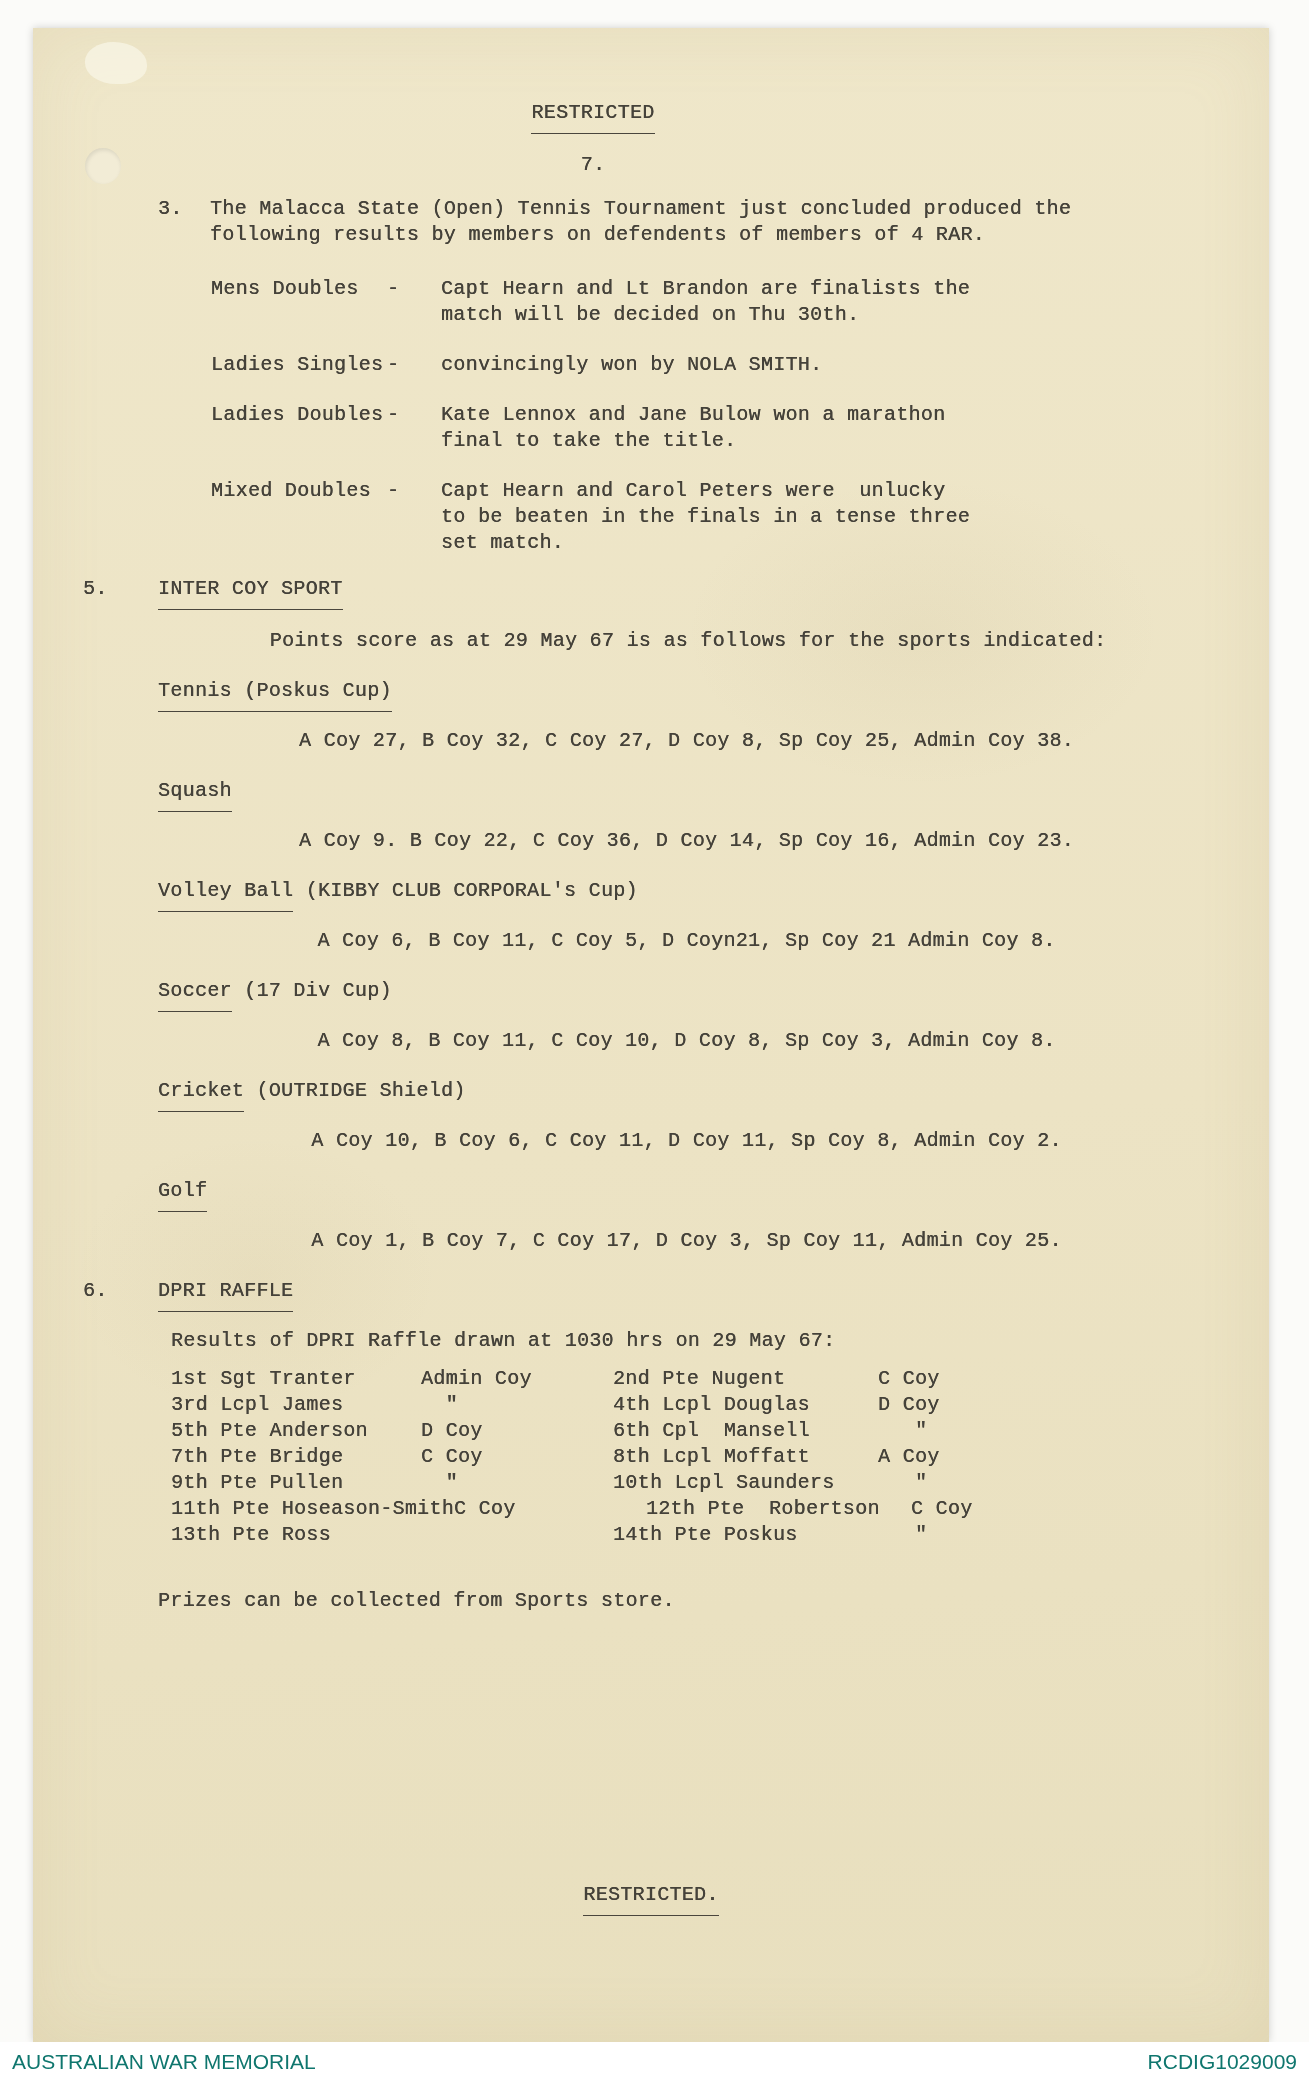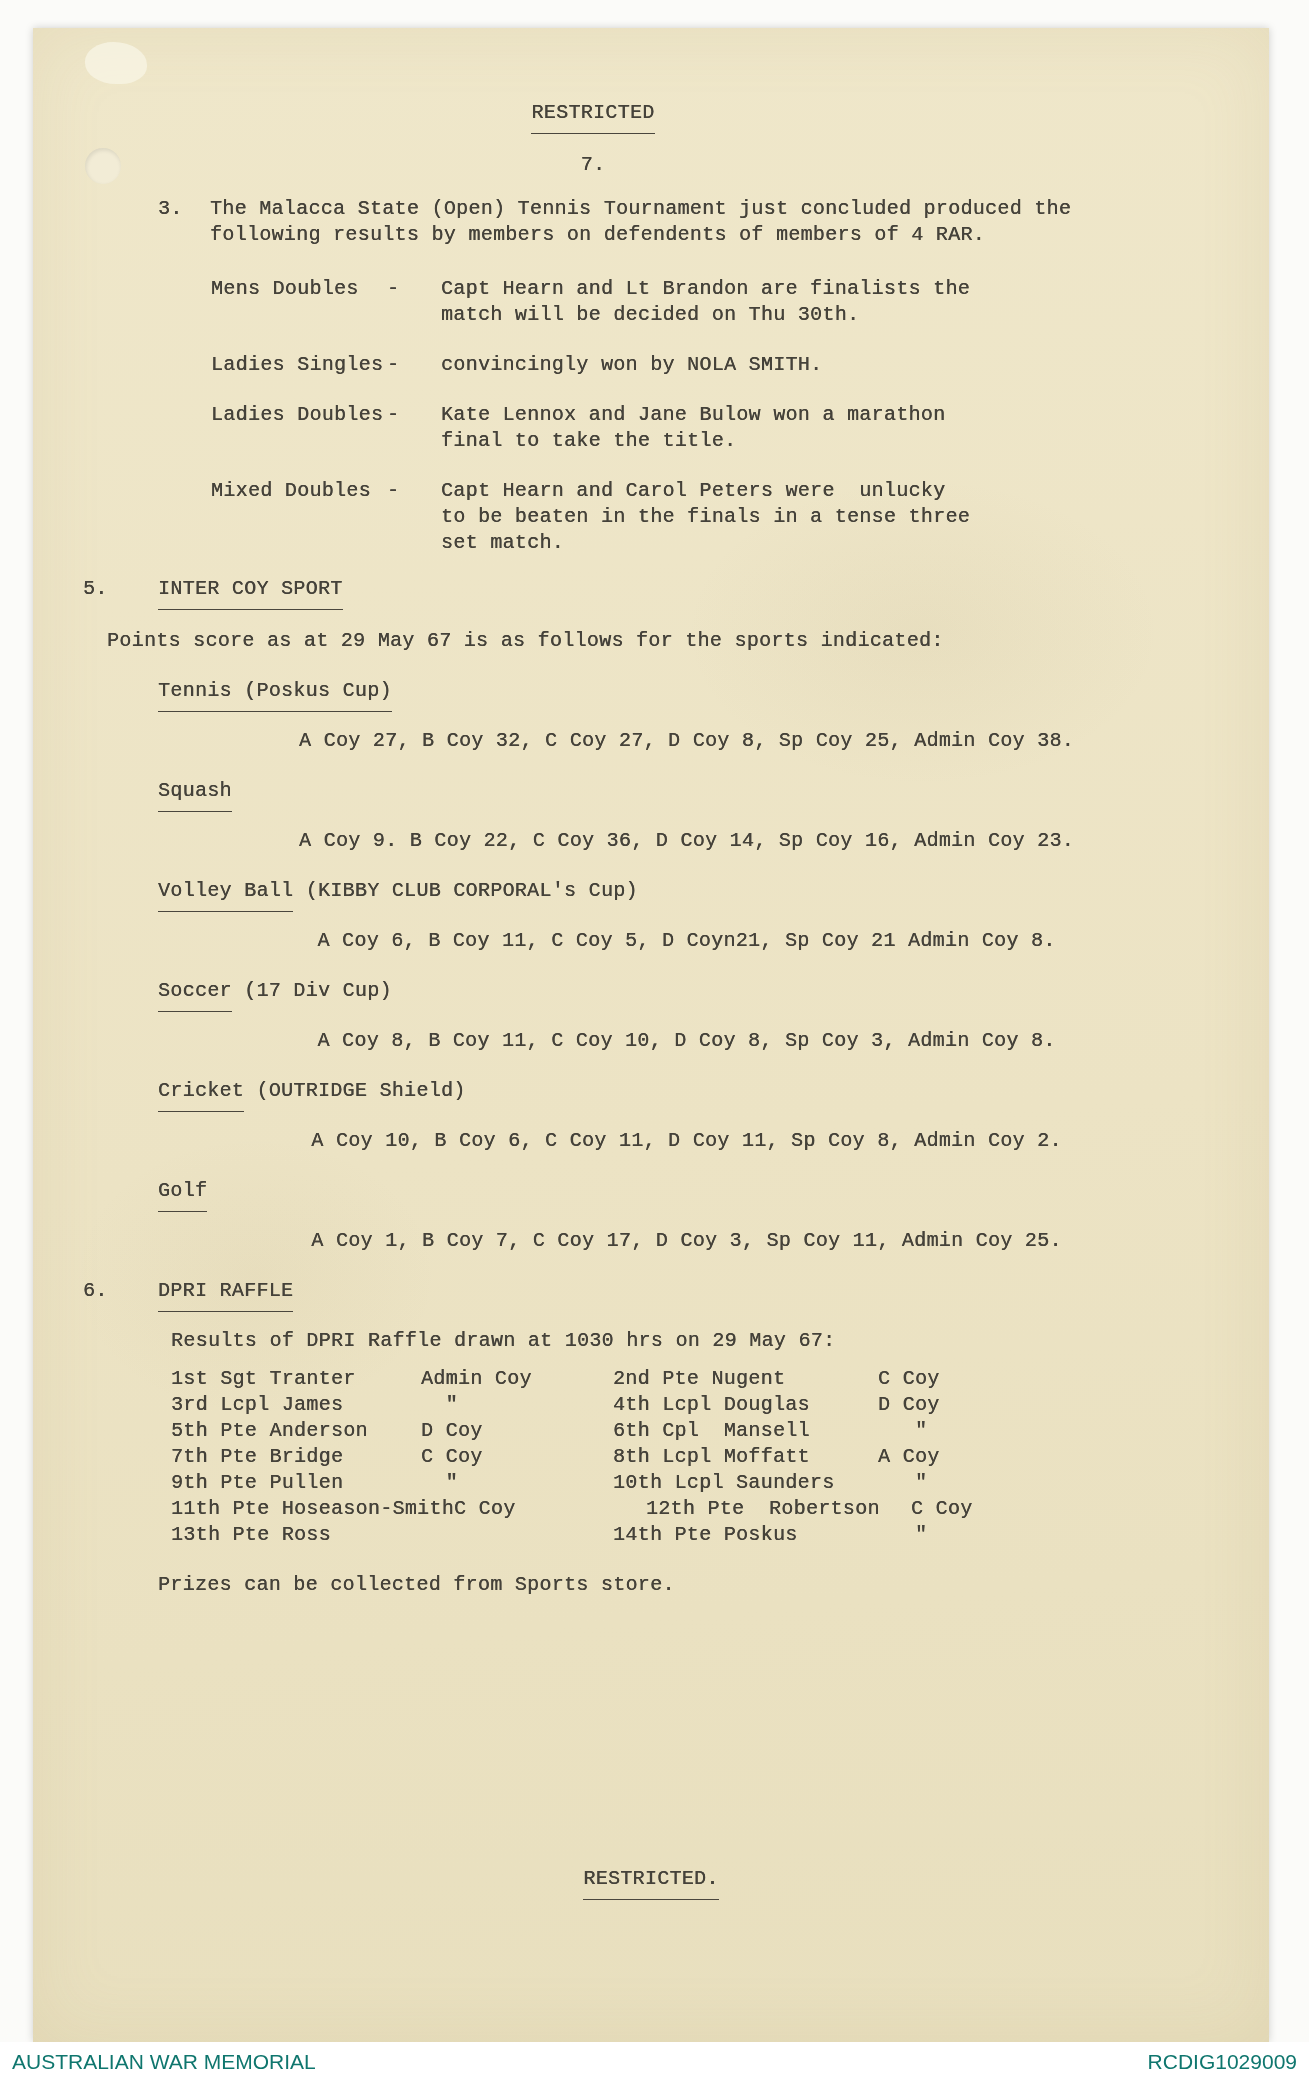--- a/index.html
+++ b/index.html
@@ -59,32 +59,32 @@
   .res-label { width: 176px; flex: 0 0 176px; }
   .res-dash  { width: 54px;  flex: 0 0 54px; }
   .res-text  { white-space: pre-wrap; }
 
   
   .sec-row { display: flex; margin-left: 50px; }
   .sec-row.s5 { margin-top: 20px; }
   .sec-row.s6 { margin-top: 24px; }
   .sec-num { width: 75px; flex: 0 0 75px; }
 
-  .intro5 { margin-left: 74px; margin-top: 26px; }
+  .intro5 { margin-left: 74px; margin-top: 26px; text-align: center; }
   .sport-heading { margin-left: 125px; margin-top: 24px; }
   .sport-scores  { margin-left: 71px; margin-top: 24px; text-align: center; }
 
   .intro6 { margin-left: 138px; margin-top: 24px; }
   .raffle { margin-left: 138px; margin-top: 12px; }
   .raffle-row { display: flex; line-height: 26px; }
   .rc { white-space: pre; }
   .rc1 { min-width: 250px; }
   .rc2 { min-width: 192px; }
   .rc3 { min-width: 265px; }
-  .note6 { margin-left: 125px; margin-top: 24px; }
+  .note6 { margin-left: 125px; margin-top: 40px; }
 
   .classification-bottom { width: 100%; text-align: center; margin-top: 268px; }
 
   
   .footer {
     position: absolute; left: 0; bottom: 0;
     width: 1309px; height: 40px;
     background: #ffffff;
     display: flex; align-items: center; justify-content: space-between;
     padding: 0 12px;

